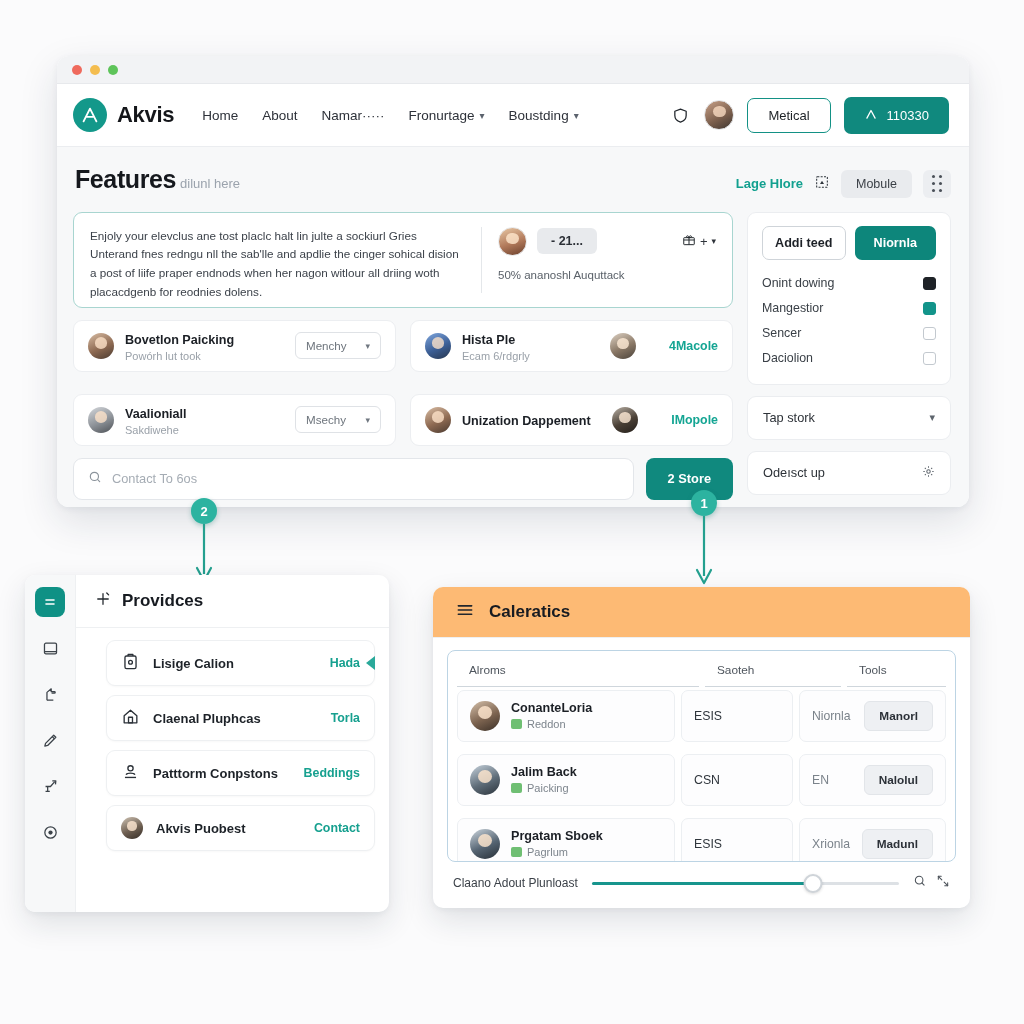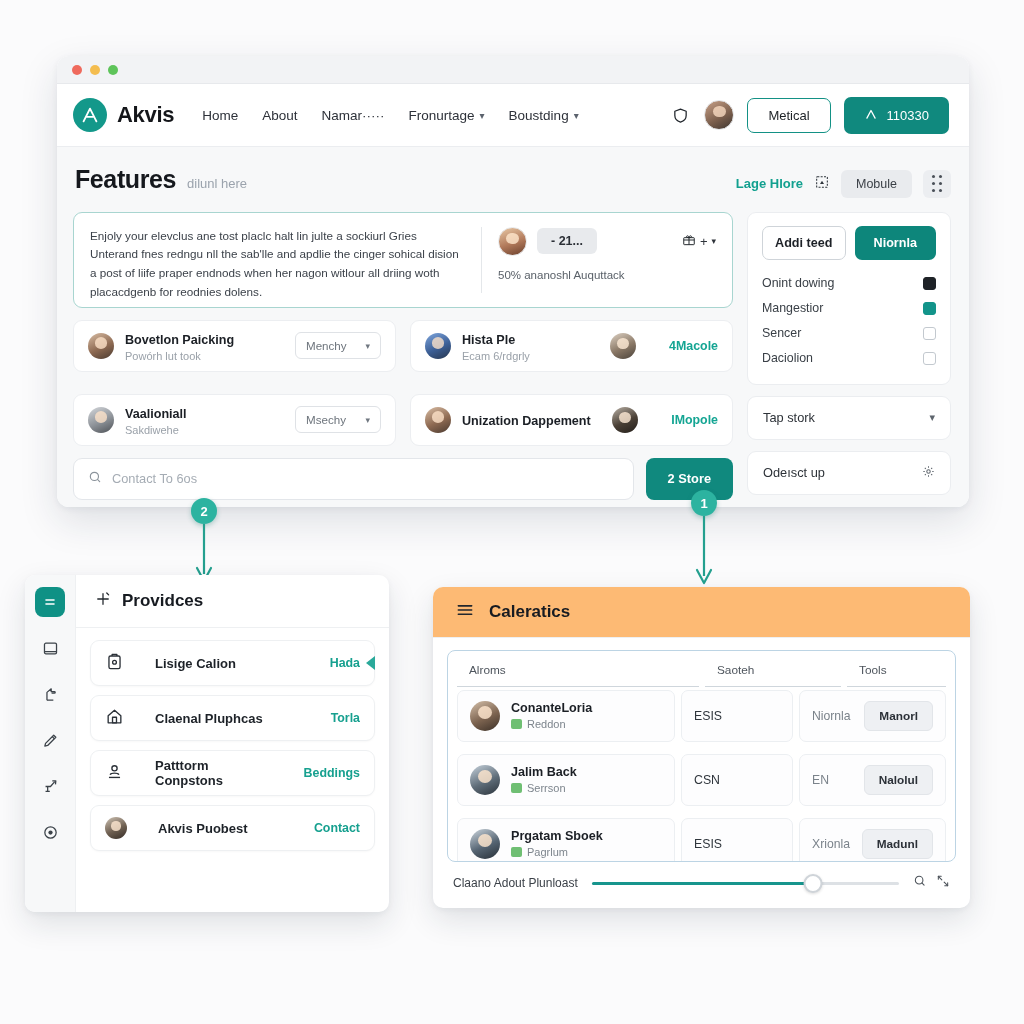--- a/index.html
+++ b/index.html
@@ -89,21 +89,21 @@
   .btn-solid {
     background: #10897e; color: #fff; border-radius: 7px;
     font-size: 13px; padding: 10px 20px; white-space: nowrap;
     display: flex; align-items: center; gap: 9px; font-weight: 500;
   }
 
   
   .page-body { background: #f7f8f9; padding: 14px 16px 0 16px; height: 360px; box-sizing: border-box; }
   .page-head { display: flex; align-items: baseline; padding: 4px 2px 14px 2px; }
   .page-title { font-size: 25px; font-weight: 700; color: #15181d; letter-spacing: -0.4px; }
-  .page-sub { font-size: 13px; color: #9ba3ad; margin-left: 11px; }
+  .page-sub { font-size: 13px; color: #9ba3ad; margin-left: 4px; }
   .page-head-right { margin-left: auto; display: flex; align-items: center; gap: 11px; }
   .link-teal { color: #12a08f; font-size: 13px; font-weight: 600; }
   .chip {
     background: #e9ebee; color: #3a3f46; font-size: 12.5px;
     padding: 7px 15px; border-radius: 6px;
   }
   .grid-btn {
     width: 28px; height: 28px; border-radius: 6px; background: #eceef1;
     display: grid; grid-template-columns: repeat(2, 4px); grid-template-rows: repeat(3, 4px);
     gap: 3px; align-content: center; justify-content: center;
@@ -237,22 +237,23 @@
   .rail-ico.active { background: #0f9185; color: #fff; }
   .prov-body { flex: 1; display: flex; flex-direction: column; }
   .prov-head {
     height: 52px; display: flex; align-items: center; gap: 10px; padding: 0 18px;
     border-bottom: 1px solid #eef0f2;
   }
   .prov-title { font-size: 17px; font-weight: 700; color: #171b21; }
   .prov-list { padding: 12px 14px; display: flex; flex-direction: column; gap: 9px; }
   .prov-item {
     background: #fff; border: 1px solid #eef0f2; border-radius: 9px;
-    height: 44px; display: flex; align-items: center; gap: 31px; padding: 0 14px;
+    height: 44px; display: flex; align-items: center; gap: 13px; padding: 0 14px;
     box-shadow: 0 1px 2px rgba(20,30,45,0.03);
+    margin-left: 16px;
   }
   .prov-name { font-size: 13px; font-weight: 600; color: #1d2228; }
   .prov-tag { margin-left: auto; font-size: 12.4px; color: #16a08f; font-weight: 600; }
   .prov-av {
     width: 22px; height: 22px; border-radius: 50%;
     background: linear-gradient(155deg,#cfc3b4,#6f6052 55%,#342c26);
     position: relative; overflow: hidden;
   }
   .prov-av::after{content:"";position:absolute;left:28%;top:20%;width:44%;height:42%;border-radius:50%;background:rgba(255,233,210,.8);}
   .caret-left {
@@ -696,21 +697,21 @@
         </div>
       </div>
 
       <div class="tbl-row">
         <div class="cell c1">
           <span class="tbl-av g2"></span>
           <span>
             <span class="cell-name" style="display:block">Jalim Back</span>
             <span class="cell-sub">
               <i class="mini-sq"></i>
-              <span>Serrson</span>
+              <span>Paicking</span>
             </span>
           </span>
         </div>
         <div class="cell c2">
           <span class="cell-val">CSN</span>
         </div>
         <div class="cell c3">
           <span class="cell-val muted">EN</span>
           <span class="cell-btn">Nalolul</span>
         </div>

